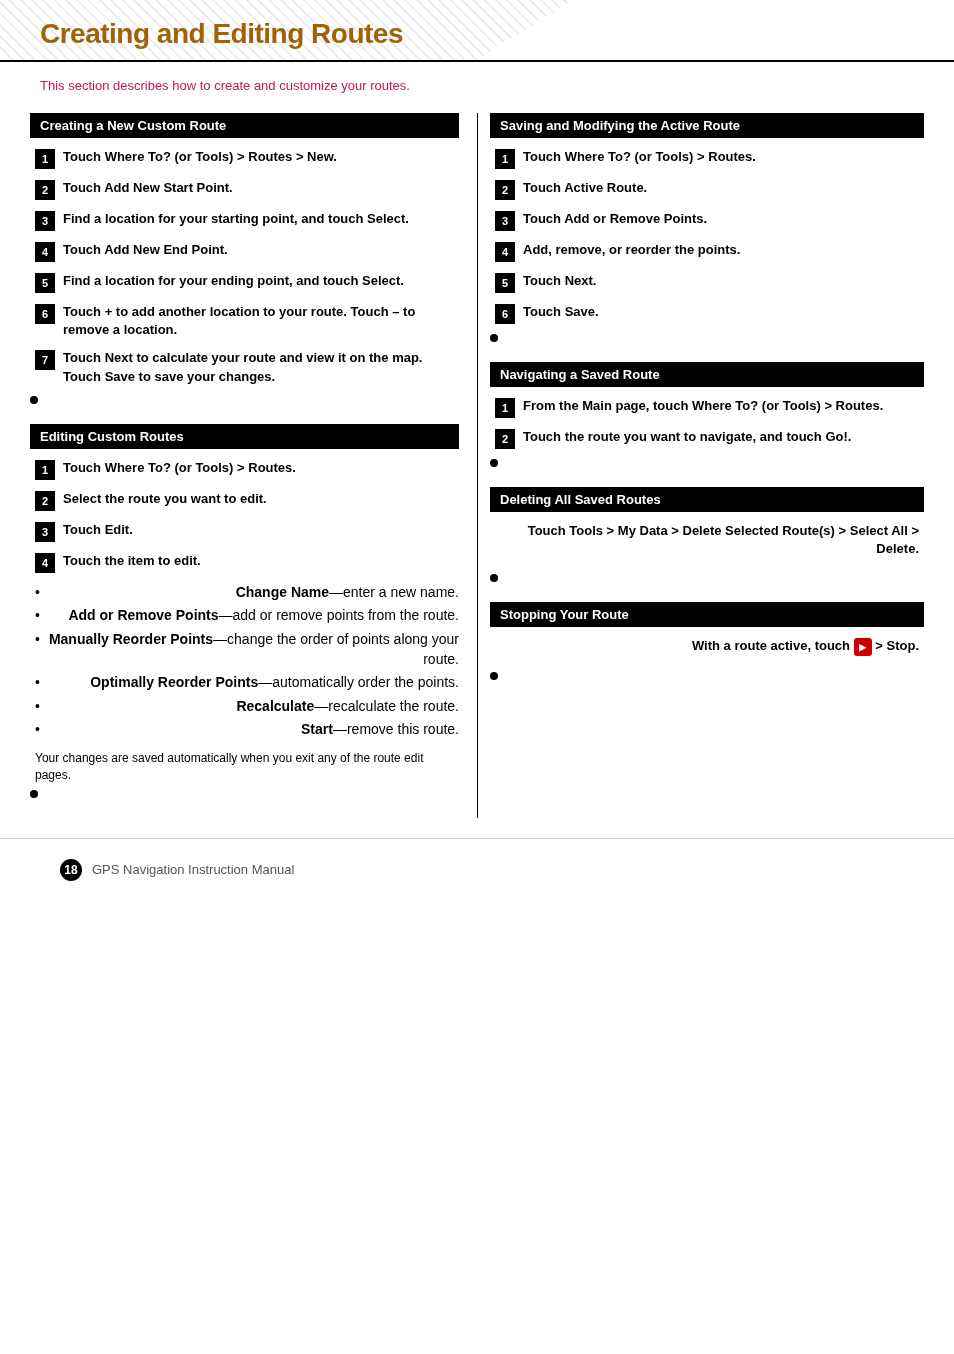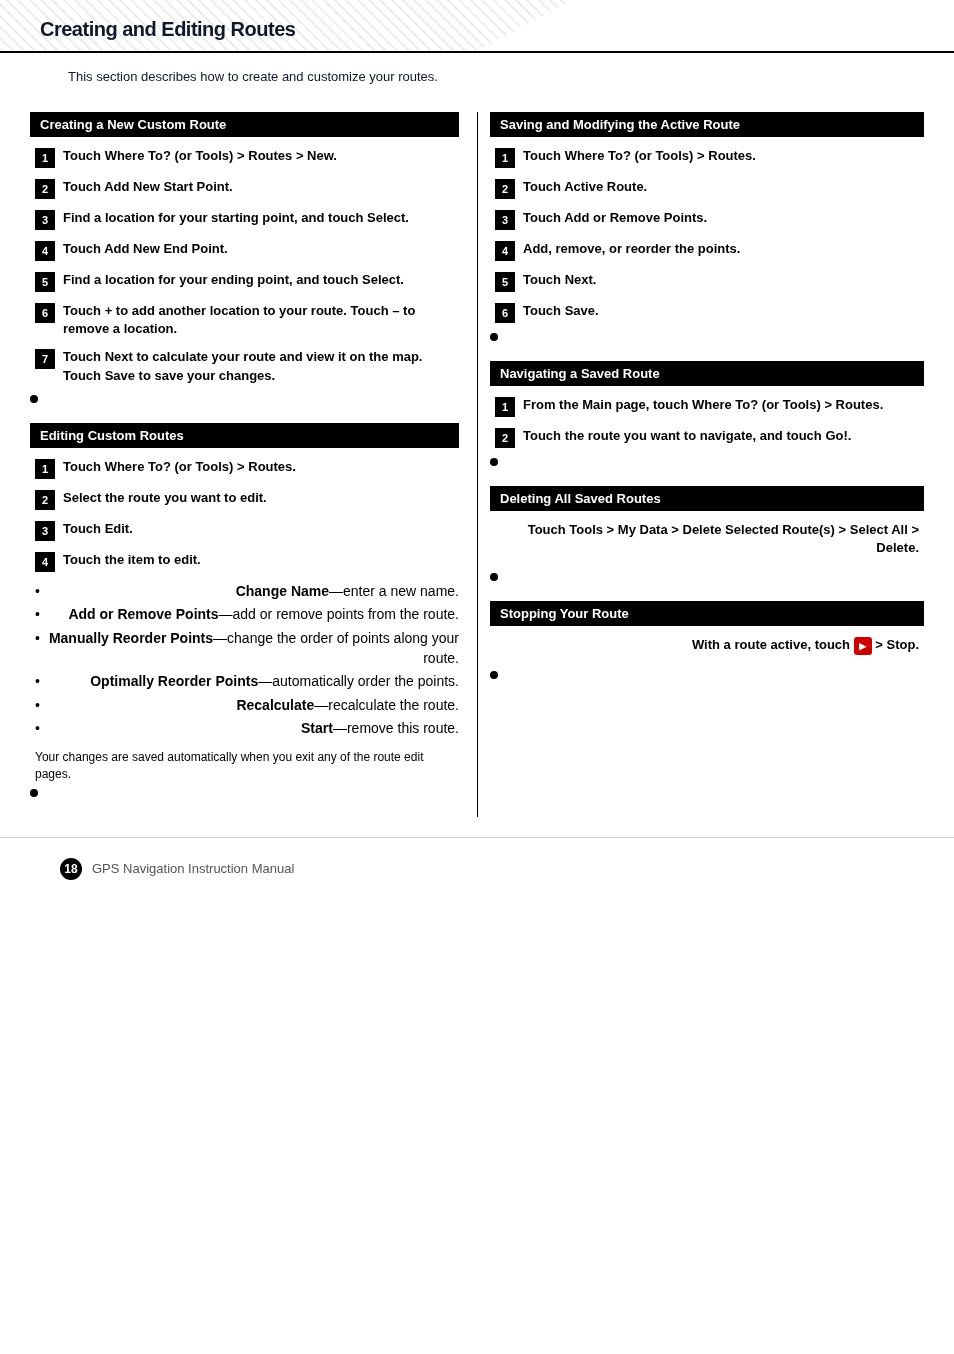--- a/index.html
+++ b/index.html
@@ -26,41 +26,39 @@
       background: repeating-linear-gradient(
         45deg,
         #ccc 0px, #ccc 2px,
         transparent 2px, transparent 8px
       );
       opacity: 0.35;
       clip-path: polygon(0 0, 60% 0, 50% 100%, 0 100%);
     }
 
     .page-title {
-      font-size: 20px;
+      font-size: 28px;
       font-weight: 900;
-      color: #0f172a;
+      color: #a16207;
       position: relative;
       z-index: 1;
       letter-spacing: -0.5px;
     }
 
     .intro-text {
       padding: 0 40px 20px 40px;
       font-size: 13px;
-      color: #0f172a;
-      margin-left: 28px;
+      color: #be185d;
     }
 
     .content-area {
       display: grid;
       grid-template-columns: 1fr 1fr;
       gap: 0;
       padding: 0 30px;
-      margin-top: 8px;
     }
 
     .left-col { padding-right: 18px; }
     .right-col { padding-left: 12px; border-left: 1px solid #000000; }
 
     .section {
       margin-bottom: 20px;
     }
 
     .section-header {

